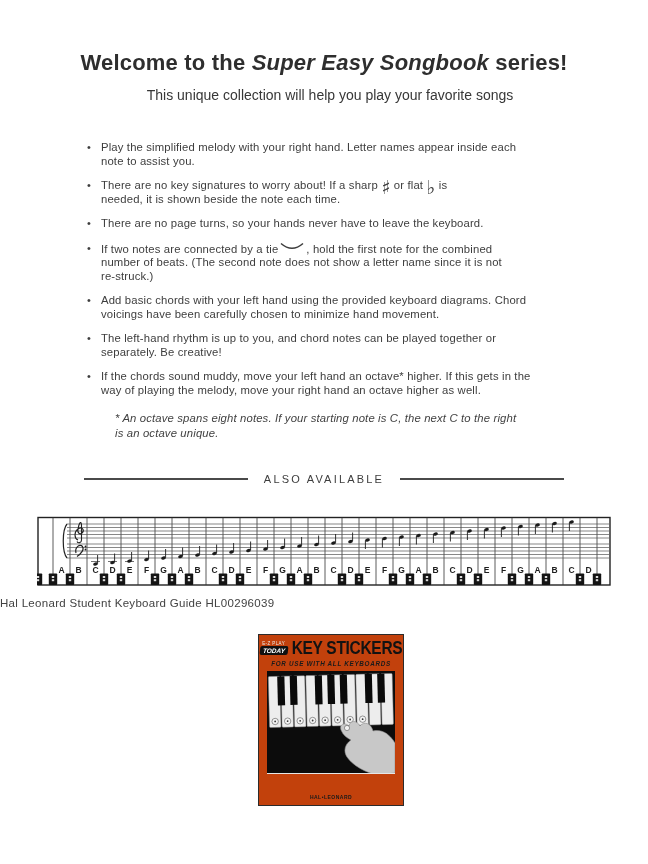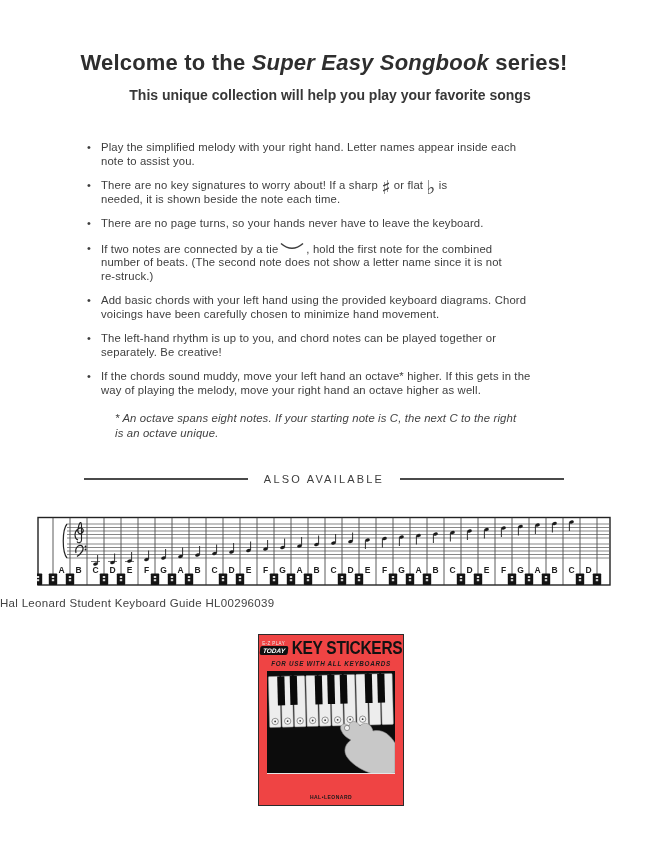--- a/index.html
+++ b/index.html
@@ -7,21 +7,21 @@
     position:relative; width:648px; height:816px; background:#ffffff;
     font-family:"Liberation Sans", sans-serif; color:#3d3d3d; overflow:hidden;
   }
   .title {
     position:absolute; top:50px; left:0; right:0; text-align:center;
     font-size:22px; font-weight:700; color:#2e2e2e; letter-spacing:0.2px;
   }
   .title .it { font-style:italic; }
   .subtitle {
     position:absolute; top:86px; left:12px; right:0; text-align:center;
-    font-size:14px; font-weight:700; line-height:19px; color:#373737;
+    font-size:14px; font-weight:400; line-height:19px; color:#373737;
   }
   .bullets {
     position:absolute; top:141px; left:86px; width:494px; margin:0; padding:0;
     font-size:11.3px; line-height:13.5px; letter-spacing:0.15px; color:#3d3d3d;
   }
   .bullets li { list-style:none; margin:0 0 11px 0; padding-left:15px; position:relative; white-space:nowrap; }
   .bullets .dot { position:absolute; left:1px; top:0; font-size:11px; }
   .glyph { font-family:"DejaVu Sans", sans-serif; font-size:19px; line-height:0; vertical-align:-5px; font-weight:400; }
   .tie { vertical-align:2px; margin:0 1px; }
   .footnote {
@@ -33,21 +33,21 @@
   }
   .also .rule { flex:1; height:1.5px; background:#4a4a4a; }
   .also .label { font-size:11px; letter-spacing:2.2px; color:#3d3d3d; white-space:nowrap; }
   .kbguide { position:absolute; top:516px; left:37px; }
   .caption1 {
     position:absolute; top:597px; left:0; width:100%; 
     font-size:11.5px; color:#424242; letter-spacing:0.3px;
   }
   .cover {
     position:absolute; top:634px; left:258px; width:146px; height:172px;
-    background:#ef4444; border:1.5px solid #2b2b2b; box-sizing:border-box;
+    background:#c2410c; border:1.5px solid #2b2b2b; box-sizing:border-box;
   }
   .cover-head { display:flex; align-items:center; justify-content:center; gap:4px; margin-top:4px; }
   .brand { width:28px; text-align:center; }
   .brand .ez { font-size:4.5px; color:#e8e8e8; letter-spacing:0.4px; line-height:5px; }
   .brand .today {
     background:#101010; color:#ffffff; font-size:6.5px; font-style:italic; font-weight:700;
     border-radius:2px; padding:1px 2px; transform:skewX(-6deg); line-height:7px;
   }
   .cover-title {
     font-size:15.5px; font-weight:800; color:#121212; letter-spacing:-0.3px;

